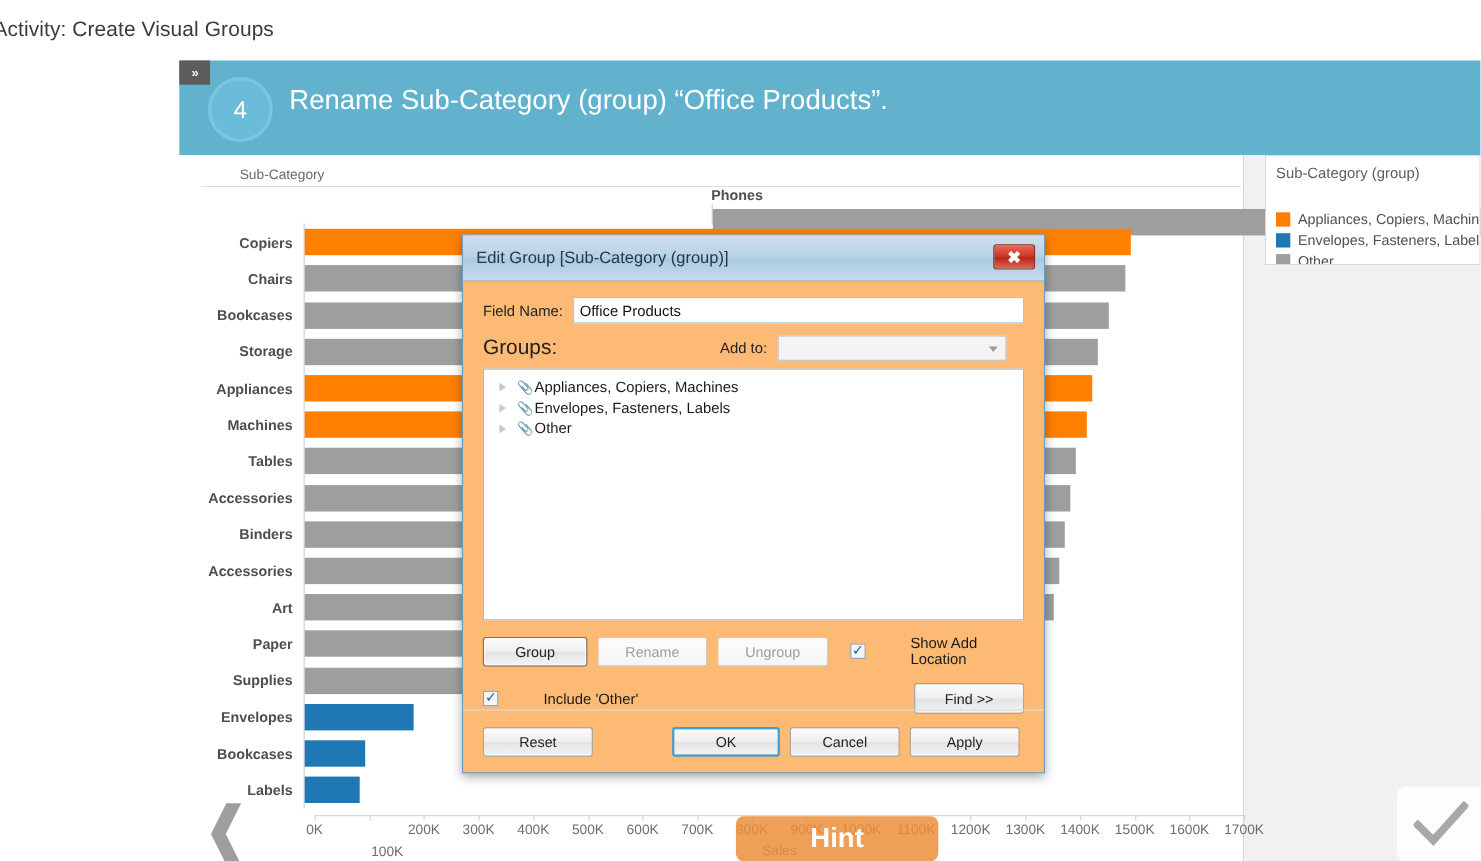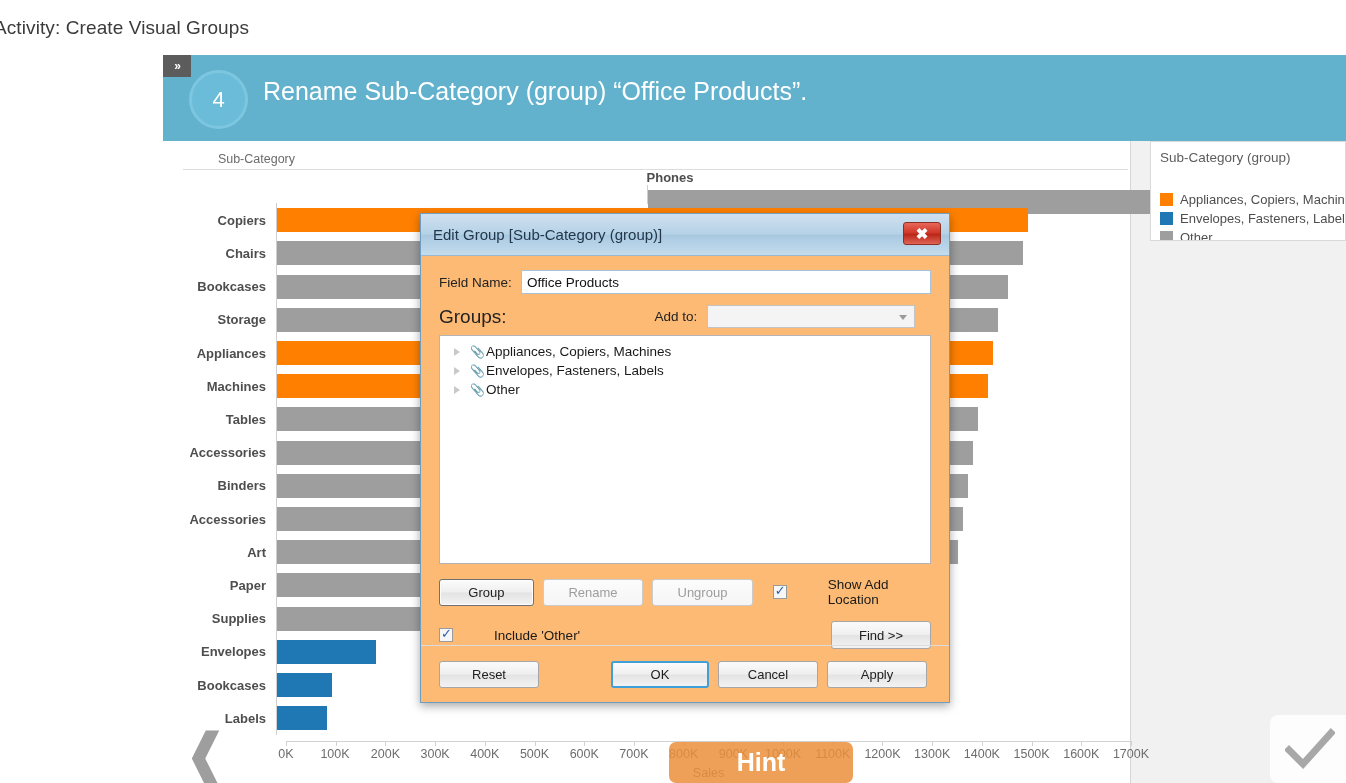--- a/index.html
+++ b/index.html
@@ -356,21 +356,21 @@
             <div class="bar" style="width: 49.7059px; background: rgb(31, 119, 180);"></div>
           </div>
         </div>
       </div>
     <div class="xaxis" id="xaxis">
       <div class="xaxis-line"></div>
       <div class="xaxis-caption">Sales</div>
     <div class="tick-mark" style="left: 0px;"></div>
         <div class="tick" style="left: 0px;">0K</div>
         <div class="tick-mark" style="left: 49.7059px;"></div>
-        <div class="tick" style="left: 49px;">100K</div>
+        <div class="tick" style="left: 66px; margin-top: 20px;">100K</div>
         <div class="tick-mark" style="left: 99.4118px;"></div>
         <div class="tick" style="left: 99.4118px;">200K</div>
         <div class="tick-mark" style="left: 149.118px;"></div>
         <div class="tick" style="left: 149.118px;">300K</div>
         <div class="tick-mark" style="left: 198.824px;"></div>
         <div class="tick" style="left: 198.824px;">400K</div>
         <div class="tick-mark" style="left: 248.529px;"></div>
         <div class="tick" style="left: 248.529px;">500K</div>
         <div class="tick-mark" style="left: 298.235px;"></div>
         <div class="tick" style="left: 298.235px;">600K</div>

